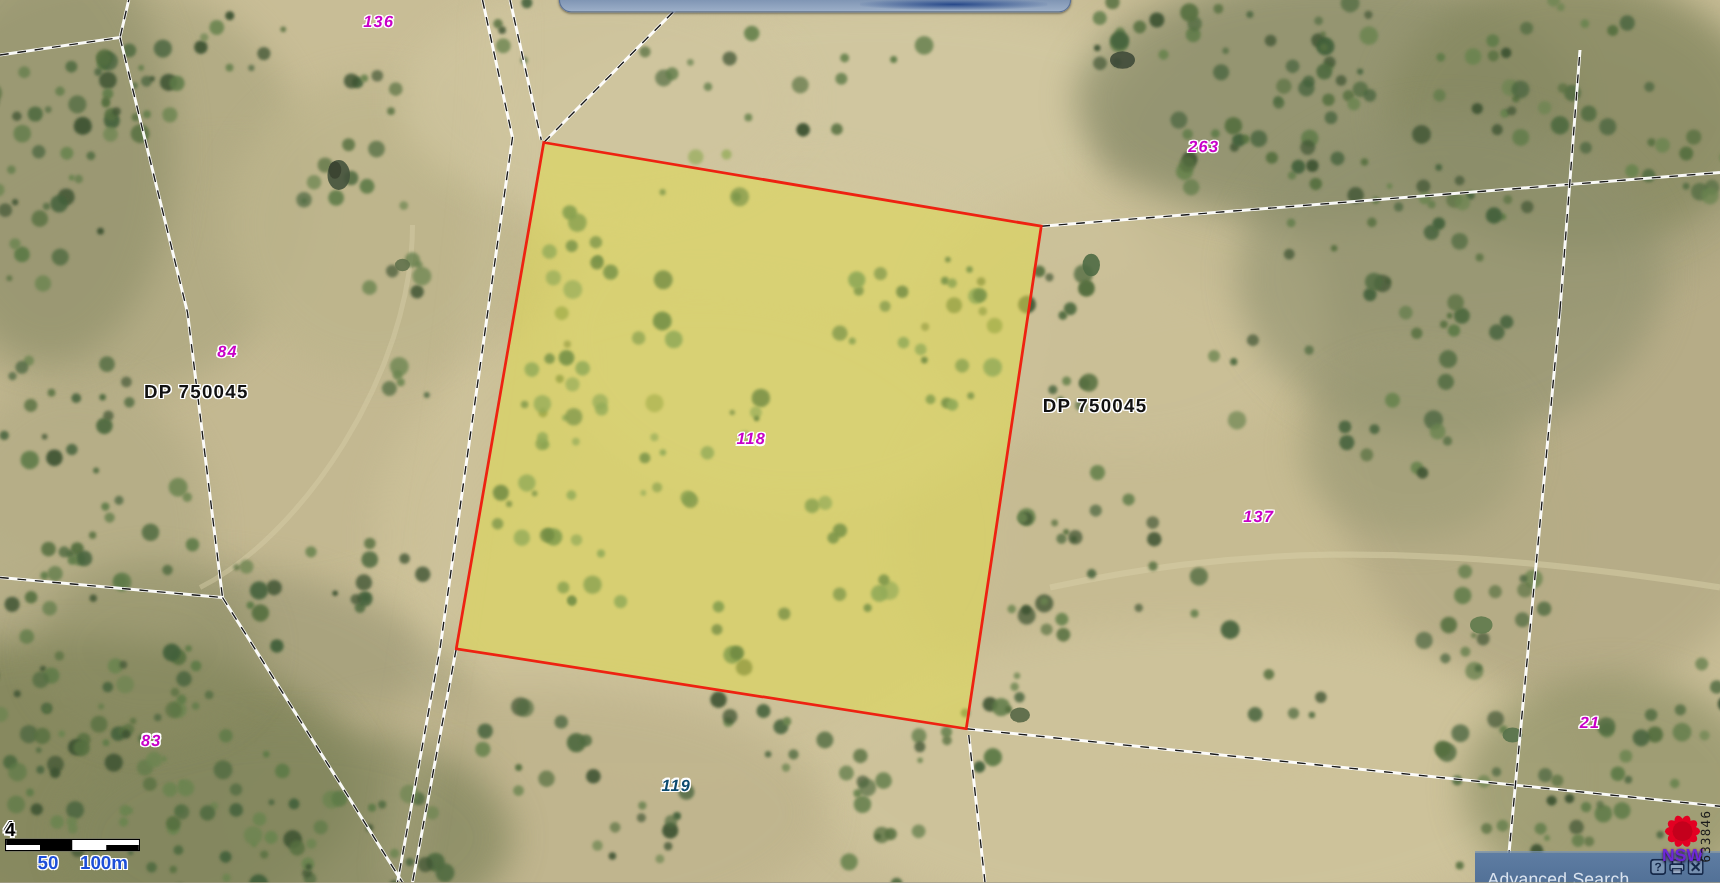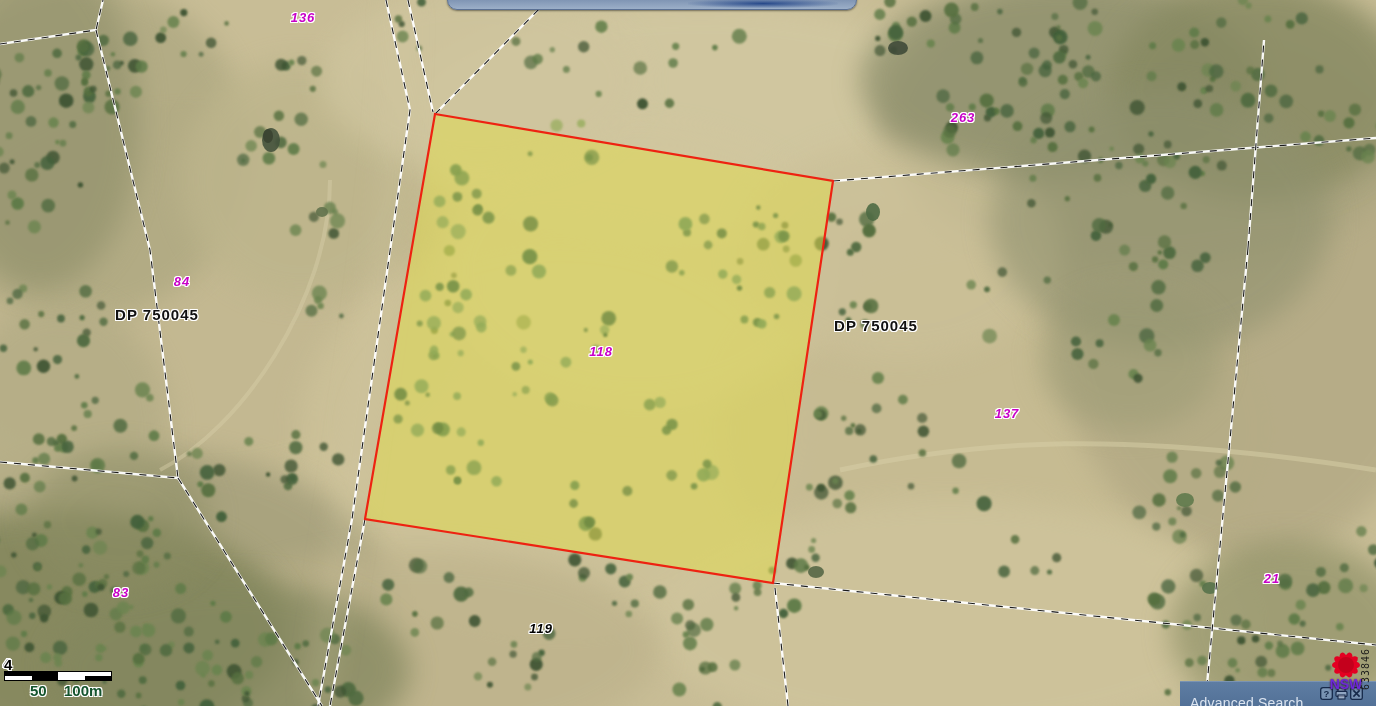--- a/index.html
+++ b/index.html
@@ -39,21 +39,21 @@
     background:radial-gradient(ellipse at center,#27498a 0%,rgba(39,73,138,0) 75%);
   }
   
   .scalebar{position:absolute;left:2px;top:656px;width:170px;height:48px;}
   .scalebar .partial{position:absolute;left:2px;top:0;font:bold 15px "Liberation Sans",sans-serif;color:#000;
     text-shadow:-1px -1px 0 #fff,1px -1px 0 #fff,-1px 1px 0 #fff,1px 1px 0 #fff;}
   .scalebar .bar{position:absolute;left:2px;top:15px;width:106px;height:8px;border:1px solid #000;
     display:flex;flex-wrap:wrap;background:#fff;}
   .scalebar .bar .seg{height:4px;}
   .scalebar .labels{position:absolute;top:26px;left:0;width:170px;height:20px;
-    font:bold 15px "Liberation Sans",sans-serif;color:#14532d;
+    font:bold 15px "Liberation Sans",sans-serif;color:#1d4ed8;
     text-shadow:-1px -1px 0 #fff,1px -1px 0 #fff,-1px 1px 0 #fff,1px 1px 0 #fff;}
   .scalebar .labels .l50{position:absolute;left:28px;}
   .scalebar .labels .l100{position:absolute;left:62px;}
   
   .footer-bar{
     position:absolute;left:1180px;top:681px;width:196px;height:42px;
     background:linear-gradient(#5e7da3,#4a688e);
     border-top:1px solid #7a93b3;box-sizing:border-box;
     display:flex;align-items:center;
   }
@@ -888,21 +888,21 @@
       <circle cx="510.9" cy="270.4" r="5.4" fill="#87a04f" opacity="0.70" filter="url(#treeblur)"></circle>
     </svg>
 
   <div id="labels-layer">
       <div class="lot-label" style="left: 263px; top: 17px; color: rgb(200, 0, 200); margin-left: 40px;">136</div>
       <div class="lot-label" style="left: 963px; top: 73px; color: rgb(200, 0, 200); margin-top: 44px;">263</div>
       <div class="lot-label" style="left: 182px; top: 281px; color: rgb(200, 0, 200);">84</div>
       <div class="lot-label" style="left: 601px; top: 351px; color: rgb(200, 0, 200); font-style: italic;">118</div>
       <div class="lot-label" style="left: 1007px; top: 413px; color: rgb(200, 0, 200);">137</div>
       <div class="lot-label" style="left: 121px; top: 592px; color: rgb(200, 0, 200);">83</div>
-      <div class="lot-label" style="left: 541px; top: 628px; color: #000000;">119</div>
+      <div class="lot-label" style="left: 541px; top: 628px; color: #0c4a6e;">119</div>
       <div class="lot-label" style="left: 1272px; top: 578px; color: rgb(200, 0, 200);">21</div>
       <div class="dp-label" style="left: 157px; top: 314px; color: rgb(17, 17, 17);">DP 750045</div>
       <div class="dp-label" style="left: 876px; top: 325px; color: rgb(17, 17, 17);">DP 750045</div>
       <div class="partial-label" style="left: 7px; top: 663px;">4</div>
     </div>
 
   <div class="toolbar-remnant">
     <div class="blob"></div>
   </div>
 

